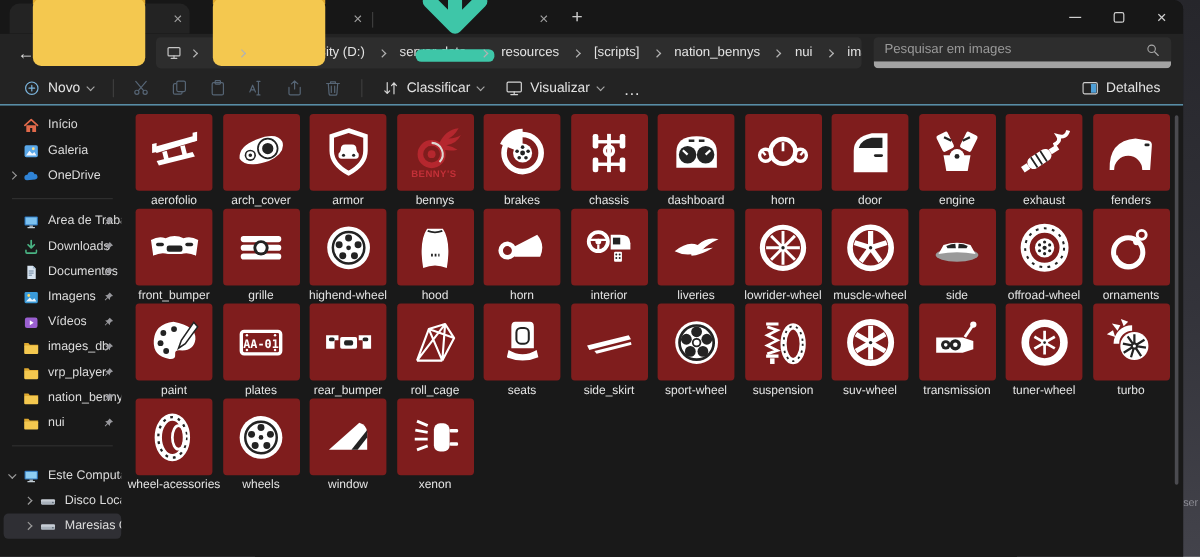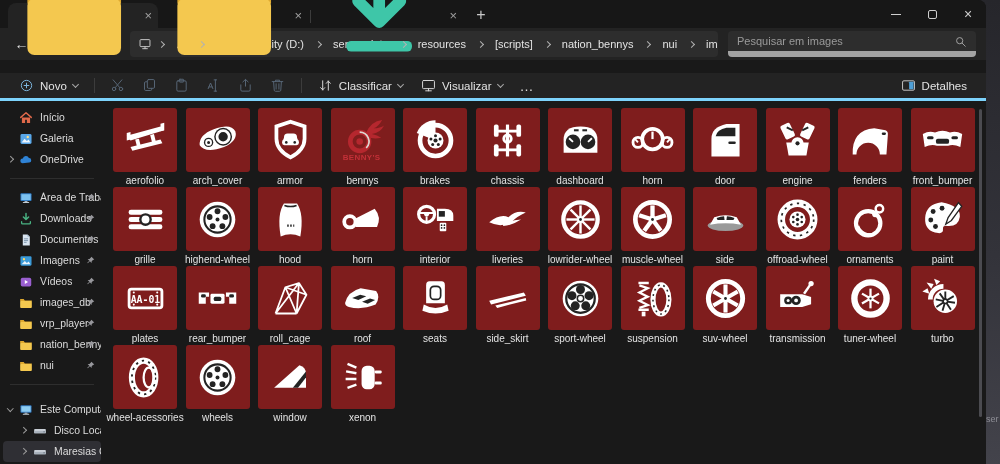--- a/index.html
+++ b/index.html
@@ -46,22 +46,22 @@
     transform:rotate(-45deg); margin:0 4px; flex:none; }
   .breadcrumb .icon { width:14px; height:14px; flex:none; margin-right:2px; }
   .search { width:248px; height:26px; background:#2d2d2d; border-radius:4px; margin-left:8px;
     display:flex; align-items:center; padding:0 9px; flex:none; border-bottom:6px solid #a3a3a3; }
   .search input { flex:1; background:transparent; border:none; outline:none; color:#d8d8d8;
     font-family:inherit; font-size:11px; }
   .search input::placeholder { color:#9a9a9a; }
   .search .icon { width:13px; height:13px; flex:none; }
 
   
-  .toolbar { height:28px; background:#232323; border-bottom:3px solid #7dd3fc;
-    display:flex; align-items:center; padding:0 10px; flex:none;margin-top:13px; }
+  .toolbar { height:28px; background:#232323; border-bottom:1px solid #7dd3fc;
+    display:flex; align-items:center; padding:0 10px; flex:none; }
   .tb-btn { display:flex; align-items:center; gap:6px; padding:0 9px; height:26px;
     border-radius:4px; color:#e3e3e3; font-size:11.5px; flex:none; }
   .tb-btn .icon { width:15px; height:15px; }
   .tb-iconbtn { width:32px; height:26px; display:flex; align-items:center; justify-content:center;
     border-radius:4px; flex:none; }
   .tb-iconbtn .icon { width:15px; height:15px; }
   .tb-sep { width:1px; height:15px; background:#3c3c3c; margin:0 7px; flex:none; }
   .chev-down { width:5px; height:5px; border-right:1.3px solid #a8a8a8; border-bottom:1.3px solid #a8a8a8;
     transform:rotate(45deg); margin-top:-3px; }
   .tb-more { font-size:14px; letter-spacing:1px; color:#dedede; padding:0 8px; }
@@ -629,20 +629,34 @@
                 </g>
                 <circle cx="24" cy="27" r="2.2" fill="#232323"></circle>
                 <path d="M12.5 10 l6.5 3.2 M35.5 10 l-6.5 3.2" stroke="#232323" stroke-width="2"></path>
               </svg>
             </div>
             <div class="tile-label">engine</div>
           </div>
           <div class="tile-wrap">
             <div class="tile">
               <svg viewBox="0 0 48 48">
+                <g transform="rotate(-33 22 27)">
+                  <rect x="7" y="22" width="23" height="11" rx="5" fill="#fff"></rect>
+                  <rect x="1" y="24.5" width="6" height="6" fill="#fff"></rect>
+                  <rect x="30" y="25" width="8" height="5" fill="#fff"></rect>
+                  <path d="M13 22 v11 M18 22 v11 M23 22 v11" stroke="#232323" stroke-width="1.6"></path>
+                </g>
+                <path d="M32 17 q7 -3 4 -8 q7 2 9 -5" fill="none" stroke="#fff" stroke-width="3.4"></path>
+              </svg>
+            </div>
+            <div class="tile-label">exhaust</div>
+          </div>
+          <div class="tile-wrap">
+            <div class="tile">
+              <svg viewBox="0 0 48 48">
                 <path d="M5 39 Q4 13 28 11 L40 13 Q43 14 42.5 18 L41 39 H34 A12.5 12.5 0 0 0 9 39 Z" fill="#fff"></path>
                 <rect x="36" y="15.5" width="4.5" height="2.6" rx="1.2" fill="#232323"></rect>
               </svg>
             </div>
             <div class="tile-label">fenders</div>
           </div>
           <div class="tile-wrap">
             <div class="tile">
               <svg viewBox="0 0 48 48">
                 <path d="M3 17 Q10 13 16 15.5 Q24 11.5 32 15.5 Q38 13 45 17 L43 31 Q36 27.5 30 29.5 H18 Q12 27.5 5 31 Z" fill="#fff"></path>
@@ -852,30 +866,20 @@
             <div class="tile">
               <svg viewBox="0 0 48 48">
                 <path d="M8 40 L18.5 12 L33 7.5 L41 20 L30.5 40 M18.5 12 L30.5 40 M33 7.5 L30.5 40 M18.5 12 L41 20 M8 40 L30.5 40 M8 40 L33 7.5" stroke="#fff" stroke-width="1.9" fill="none" stroke-linejoin="round"></path>
               </svg>
             </div>
             <div class="tile-label">roll_cage</div>
           </div>
           <div class="tile-wrap">
             <div class="tile">
               <svg viewBox="0 0 48 48">
-                <path d="M5.5 28.5 Q8.5 16.5 22 13 L38.5 16 Q43.5 22 38 30.5 Q23 36.5 9.5 33 Q5 31.5 5.5 28.5 Z" fill="#fff"></path>
-                <path d="M13 23.5 l8.5 -3.5 6.5 1.5 -8.5 4 z" fill="#232323"></path>
-                <path d="M23.5 27.5 l8.5 -3.5 5.5 1.5 -8 4 z" fill="#232323"></path>
-              </svg>
-            </div>
-            <div class="tile-label">roof</div>
-          </div>
-          <div class="tile-wrap">
-            <div class="tile">
-              <svg viewBox="0 0 48 48">
                 <g fill="#fff">
                   <path d="M17.5 5.5 h13 q3.5 0 3.5 4.5 v19 h-20 v-19 q0 -4.5 3.5 -4.5 z"></path>
                   <path d="M11.5 30.5 q12.5 7.5 25 0 l1.5 6.5 q-14 6 -28 0 z"></path>
                 </g>
                 <rect x="18.5" y="11" width="11" height="14" rx="4" fill="none" stroke="#232323" stroke-width="1.8"></rect>
               </svg>
             </div>
             <div class="tile-label">seats</div>
           </div>
           <div class="tile-wrap">

